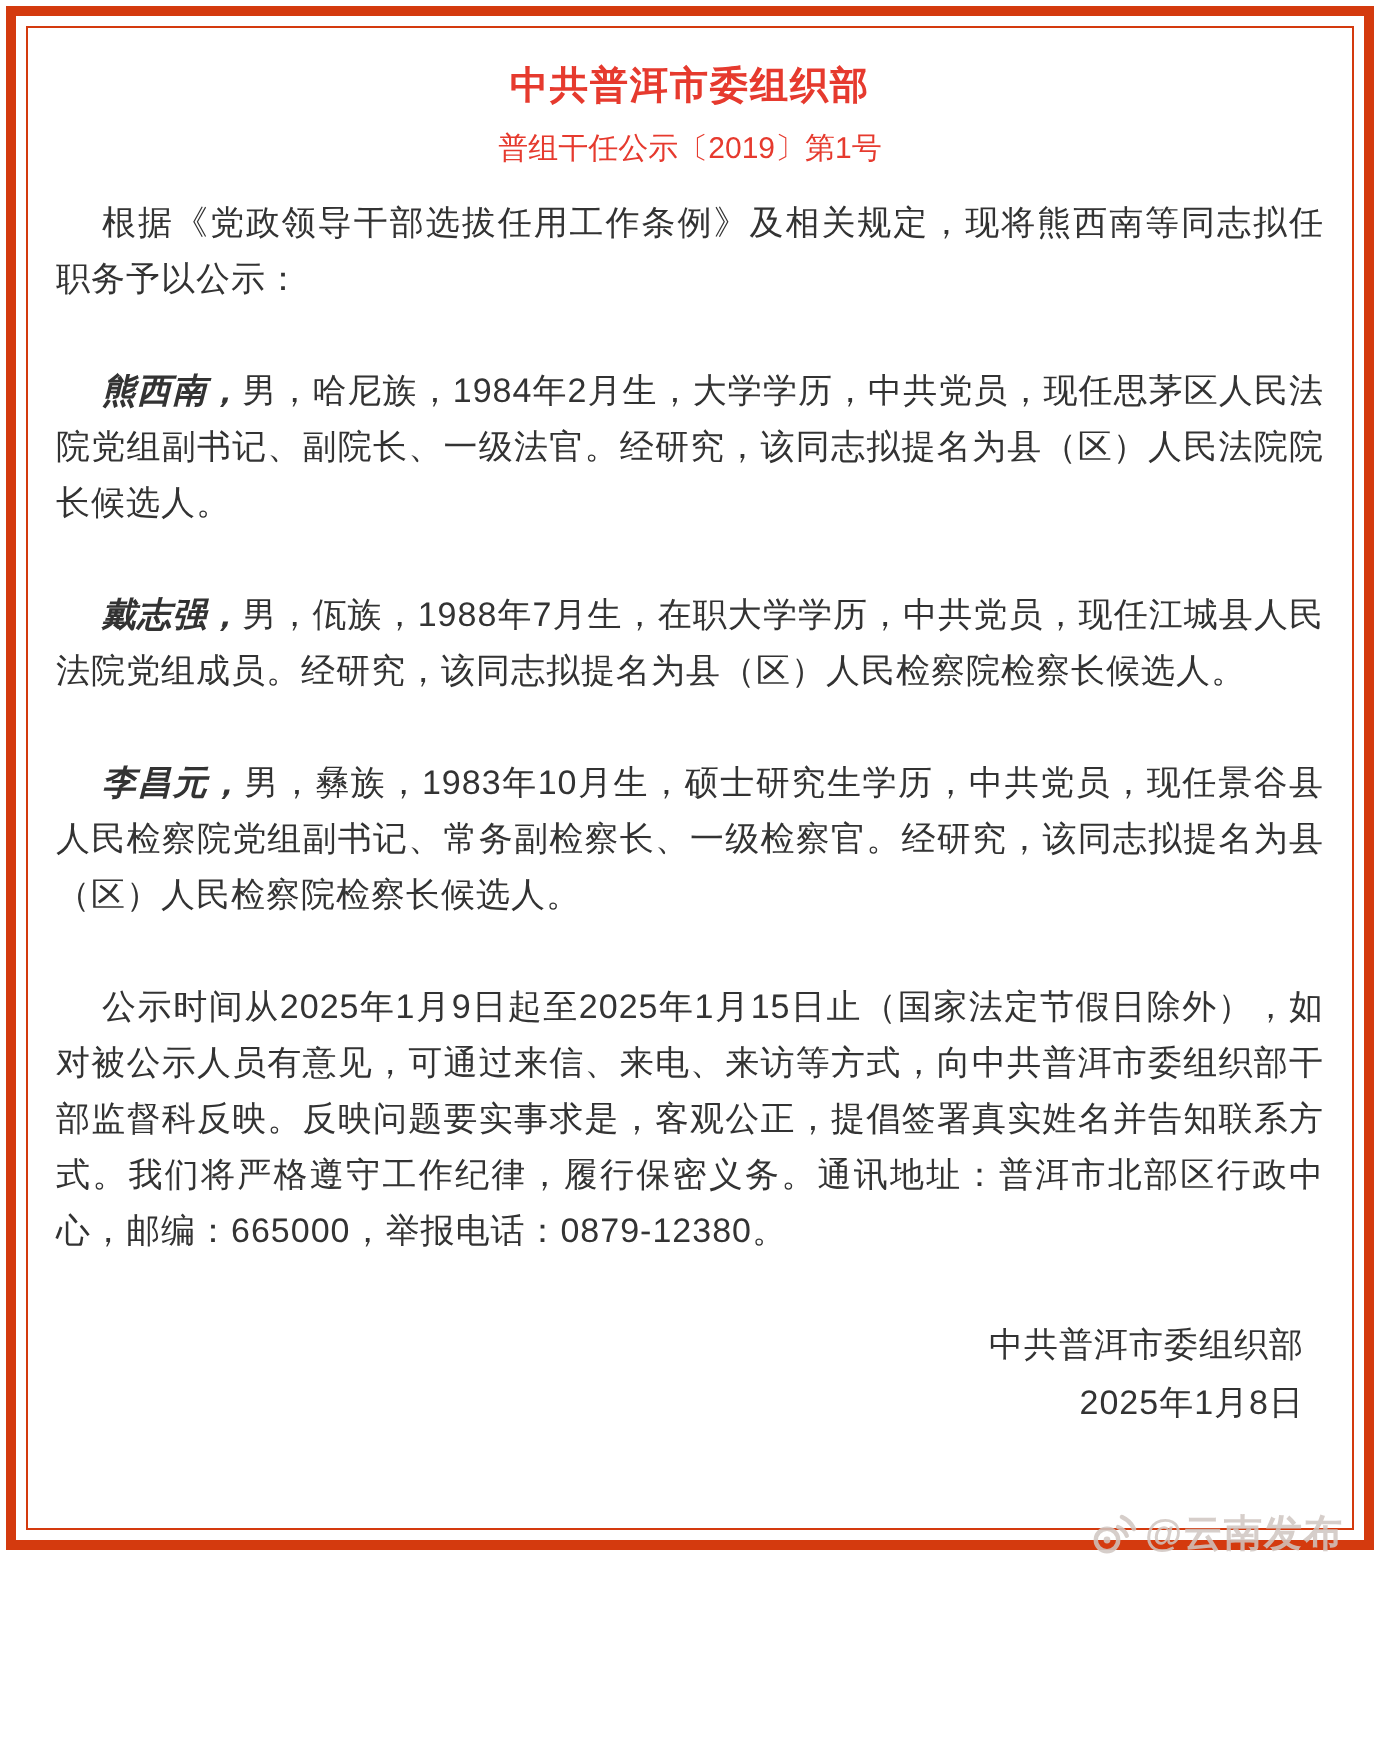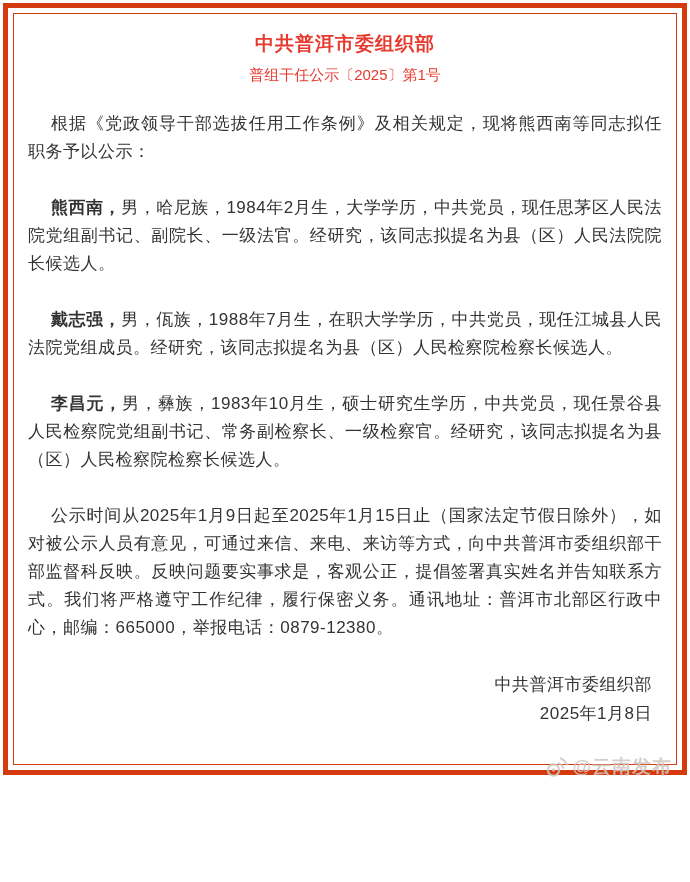--- a/index.html
+++ b/index.html
@@ -48,22 +48,22 @@
   main { padding: 0 6px; }
   p.body-par {
     font-size: 17px;
     line-height: 28px;
     color: var(--text_color);
     margin: 28px 0;
     text-indent: 23px;
     text-align: justify;
     letter-spacing: 0.5px;
   }
-  p.first-par { margin-top: 24px; }
-  p.body-par b { font-weight: bold; }
+  p.first-par { margin-top: 12px; }
+  p.body-par b { font-weight: bold; font-style: italic; }
   .signature {
     text-align: right;
     font-size: 17px;
     line-height: 29px;
     color: var(--text_color);
     padding-right: 10px;
     margin-top: 25px;
     letter-spacing: 0.5px;
   }
   .watermark {
@@ -84,21 +84,21 @@
 </style>
 </head>
 <body>
 
 <div class="page">
   <div class="outer-border">
     <div class="inner-border">
 
       <header>
         <div class="title-line">中共普洱市委组织部</div>
-        <div class="doc-number">普组干任公示〔2025〕第1号</div>
+        <div class="doc-number">普组干任公示〔2019〕第1号</div>
       </header>
 
       <main>
         <p class="body-par first-par">根据《党政领导干部选拔任用工作条例》及相关规定，现将熊西南等同志拟任职务予以公示：</p>
 
         <p class="body-par"><b>熊西南，</b><span>男，哈尼族，1984年2月生，大学学历，中共党员，现任思茅区人民法院党组副书记、副院长、一级法官。经研究，该同志拟提名为县（区）人民法院院长候选人。</span></p>
 
 
         <p class="body-par"><b>戴志强，</b><span>男，佤族，1988年7月生，在职大学学历，中共党员，现任江城县人民法院党组成员。经研究，该同志拟提名为县（区）人民检察院检察长候选人。</span></p>
 

